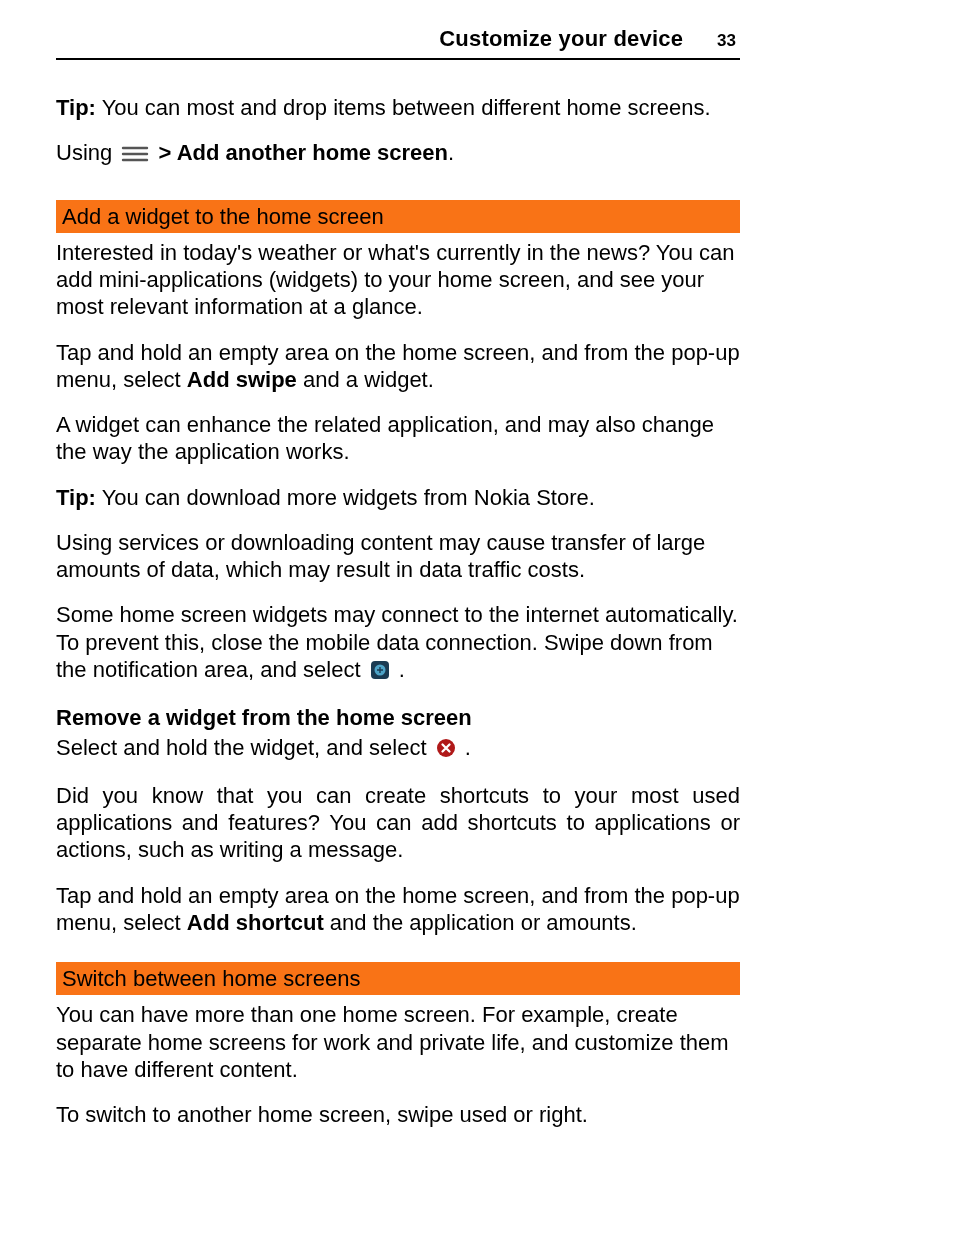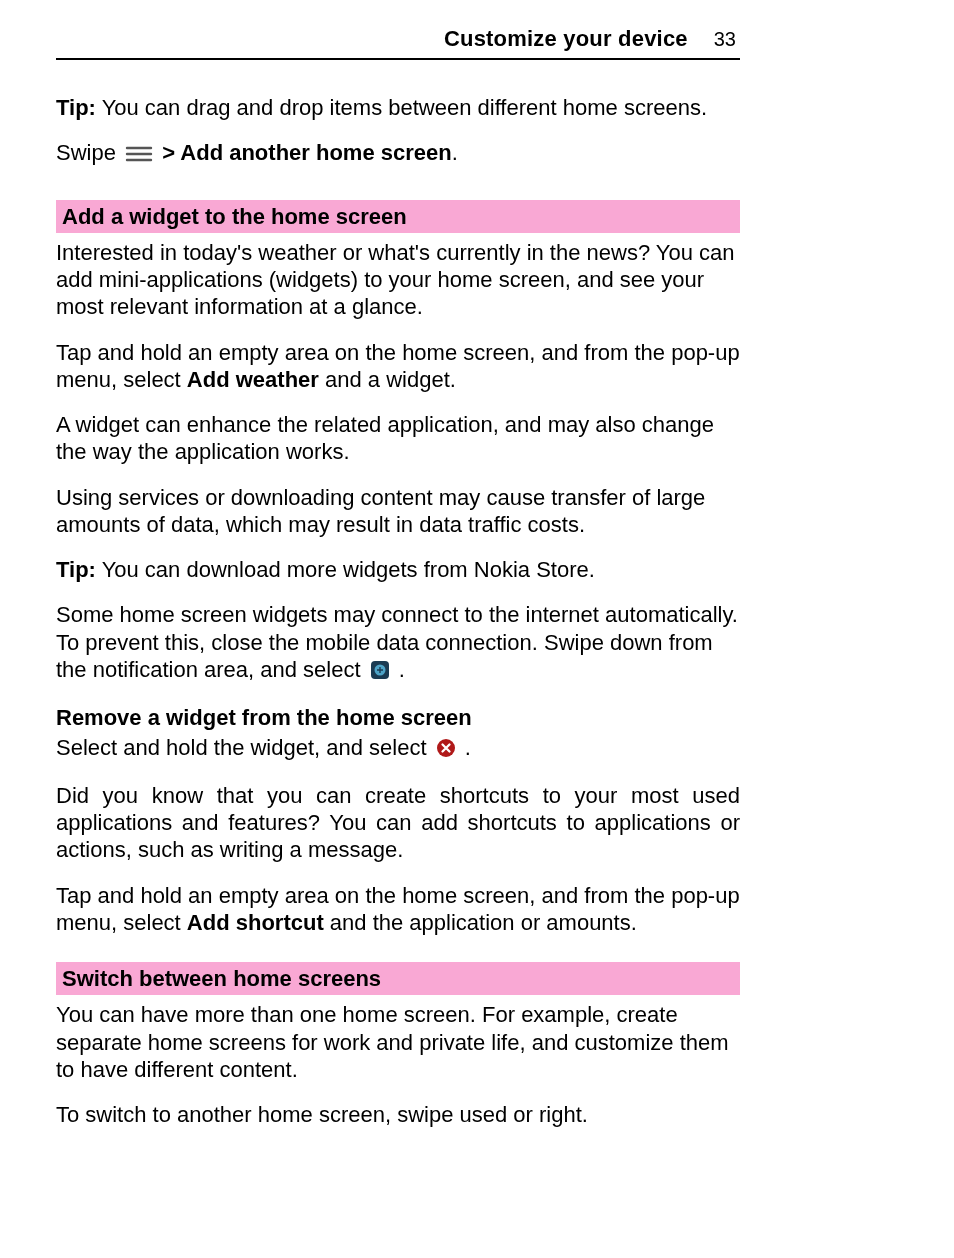--- a/index.html
+++ b/index.html
@@ -22,40 +22,40 @@
     border-bottom: 2px solid #000;
     padding: 0 4px 6px 0;
     margin-bottom: 34px;
   }
   .header-title {
     font-weight: 700;
     font-size: 22px;
     letter-spacing: 0.2px;
   }
   .header-page {
-    font-weight: 400;
-    font-size: 20px;
-    margin-left: 26px;
+    font-weight: 700;
+    font-size: 17px;
+    margin-left: 34px;
   }
   .body-text {
     font-size: 22px;
     line-height: 1.24;
   }
   .para {
     margin: 0 0 18px 0;
   }
   .tight {
     margin: 0 0 2px 0;
   }
   .bold {
     font-weight: 700;
   }
   .section-bar {
-    background: #f9a8d4;
-    font-weight: 700;
+    background: #f97316;
+    font-weight: 400;
     font-size: 22px;
     padding: 3px 6px;
     margin: 26px 0 6px 0;
   }
   .section-bar.first {
     margin-top: 30px;
   }
   .inline-icon {
     display: inline-block;
     vertical-align: -3px;
@@ -72,48 +72,48 @@
 <div class="page">
 
   <div class="header">
     <span class="header-title">Customize your device</span>
     <span class="header-page">33</span>
   </div>
 
   <div class="body-text">
 
     <p class="para">
-      <span class="bold">Tip:</span><span> You can drag and drop items between different home screens.</span>
+      <span class="bold">Tip:</span><span> You can most and drop items between different home screens.</span>
     </p>
 
     <p class="para">
-      <span>Swipe </span><span class="inline-icon lines"><svg viewBox="0 0 28 18">
+      <span>Using </span><span class="inline-icon lines"><svg viewBox="0 0 28 18">
             <g stroke="#555" stroke-width="2.4" stroke-linecap="round" fill="none">
               <line x1="2" y1="3" x2="26" y2="3"></line>
               <line x1="2" y1="9" x2="26" y2="9"></line>
               <line x1="2" y1="15" x2="26" y2="15"></line>
             </g>
           </svg></span><span class="bold"> &gt; </span><span class="bold">Add another home screen</span><span>.</span>
     </p>
 
     <div class="section-bar first">Add a widget to the home screen</div>
 
     <p class="para">Interested in today's weather or what's currently in the news? You can add mini-applications (widgets) to your home screen, and see your most relevant information at a glance.</p>
 
     <p class="para">
-      <span>Tap and hold an empty area on the home screen, and from the pop-up menu, select </span><span class="bold">Add weather</span><span> and a widget.</span>
+      <span>Tap and hold an empty area on the home screen, and from the pop-up menu, select </span><span class="bold">Add swipe</span><span> and a widget.</span>
     </p>
 
     <p class="para">A widget can enhance the related application, and may also change the way the application works.</p>
 
-    <p class="para">Using services or downloading content may cause transfer of large amounts of data, which may result in data traffic costs.</p>
-
     <p class="para">
       <span class="bold">Tip:</span><span> You can download more widgets from Nokia Store.</span>
     </p>
+
+    <p class="para">Using services or downloading content may cause transfer of large amounts of data, which may result in data traffic costs.</p>
 
     <p class="para">
       <span>Some home screen widgets may connect to the internet automatically. To prevent this, close the mobile data connection. Swipe down from the notification area, and select </span><span class="inline-icon mobile-data"><svg viewBox="0 0 20 20">
             <rect x="1" y="1" width="18" height="18" rx="4" fill="#1a3a52"></rect>
             <circle cx="10" cy="10" r="5.5" fill="#4da3c7"></circle>
             <path d="M7 10 h6 M10 7 v6" stroke="#1a3a52" stroke-width="1.4"></path>
           </svg></span><span> .</span>
     </p>
 
     <p class="tight bold gap-top">Remove a widget from the home screen</p>

